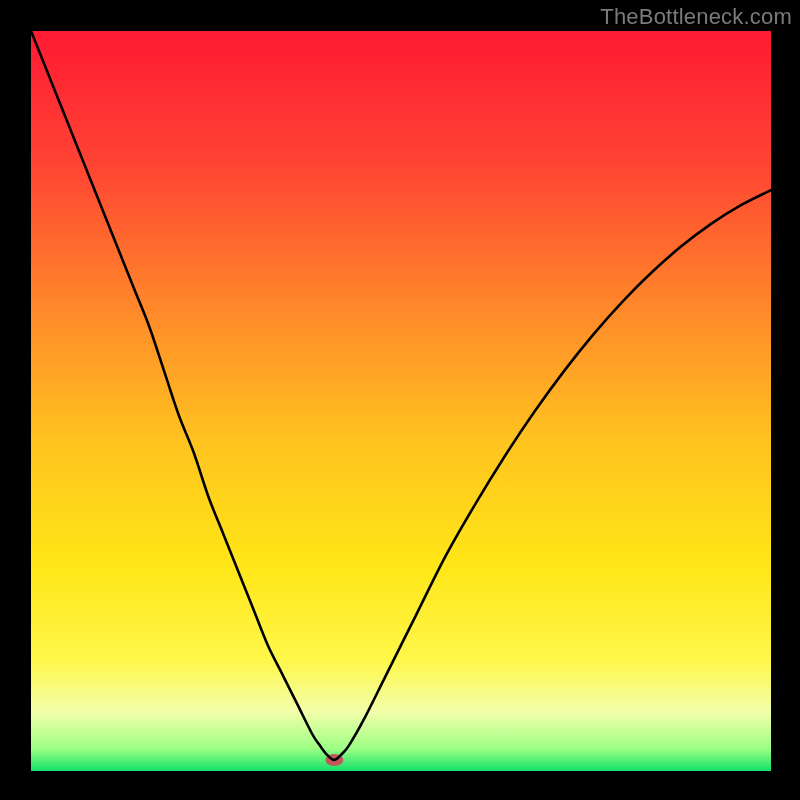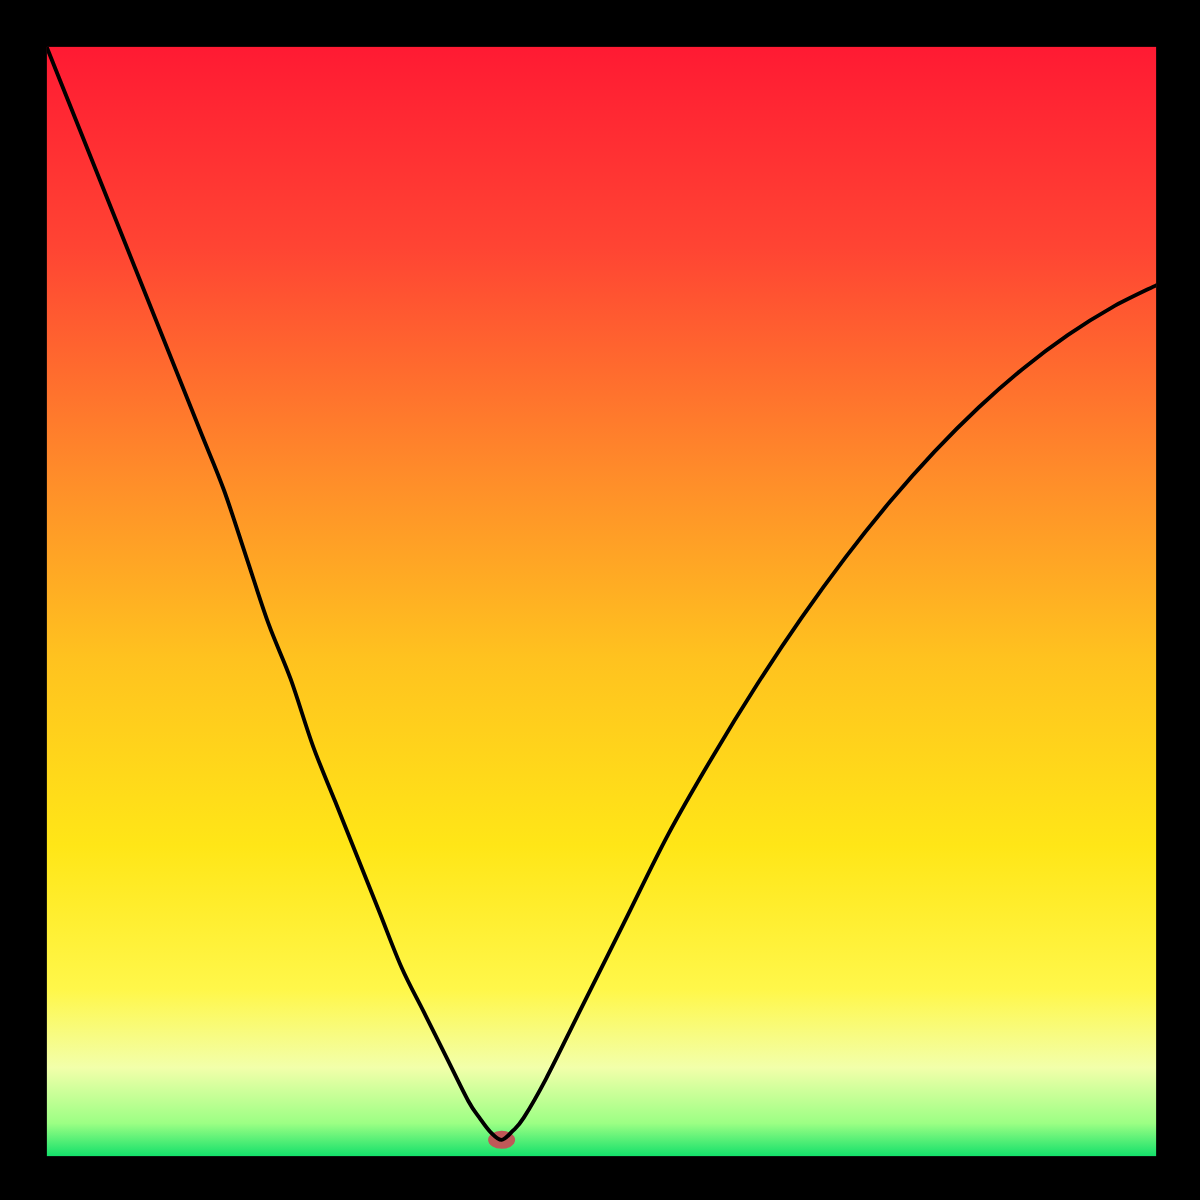--- a/index.html
+++ b/index.html
@@ -38,20 +38,21 @@
     z-index: 10;
   }
   svg {
     display: block;
   }
 </style>
 </head>
 <body>
 
 <div class="frame">
+  <div class="watermark">TheBottleneck.com</div>
 
   <div class="plot-area">
     <svg id="chart-svg" width="740" height="740" viewBox="0 0 740 740">
       <defs>
         <linearGradient id="bg-grad" x1="0" y1="0" x2="0" y2="1">
             <stop offset="0.0%" stop-color="#ff1a33"></stop>
             <stop offset="18.0%" stop-color="#ff4433"></stop>
             <stop offset="38.0%" stop-color="#ff8a2a"></stop>
             <stop offset="55.0%" stop-color="#ffc21f"></stop>
             <stop offset="72.0%" stop-color="#ffe617"></stop>

